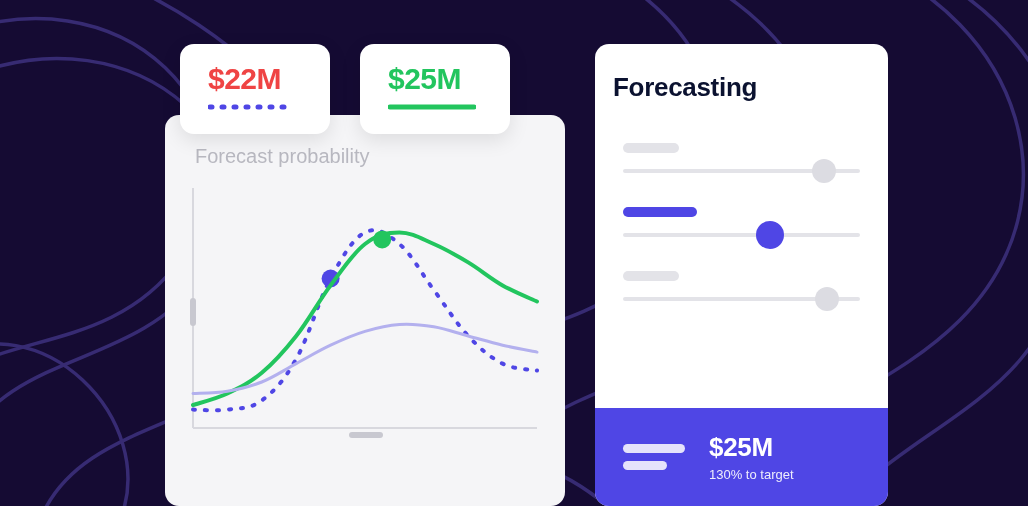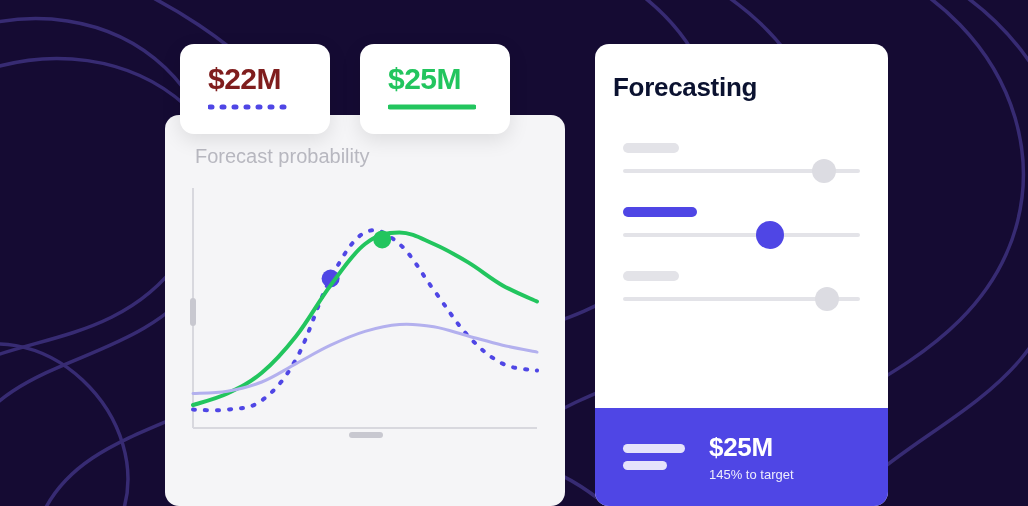--- a/index.html
+++ b/index.html
@@ -57,21 +57,21 @@
   .metric-chip .value {
     font-size: 30px;
     font-weight: 700;
     letter-spacing: -0.5px;
   }
   .metric-chip .underline {
     width: 88px;
     margin-top: 8px;
   }
   .chip-1 { left: 180px; top: 44px; }
-  .chip-1 .value { color: #7f1d1d; }
+  .chip-1 .value { color: #ef4444; }
   .chip-2 { left: 360px; top: 44px; }
   .chip-2 .value { color: #22c55e; }
 
   
   .forecast-card {
     position: absolute;
     left: 595px;
     top: 44px;
     width: 293px;
     height: 462px;
@@ -238,16 +238,16 @@
         </div>
       </div>
     </div>
   <div class="forecast-footer">
     <div class="footer-label-lines" id="footer-label-lines">
         <span style="width: 62px;"></span>
         <span style="width: 44px;"></span>
       </div>
     <div class="footer-metrics">
       <div class="footer-value">$25M</div>
-      <div class="footer-sub">145% to target</div>
+      <div class="footer-sub">130% to target</div>
     </div>
   </div>
 </div>
 
 </body></html>

